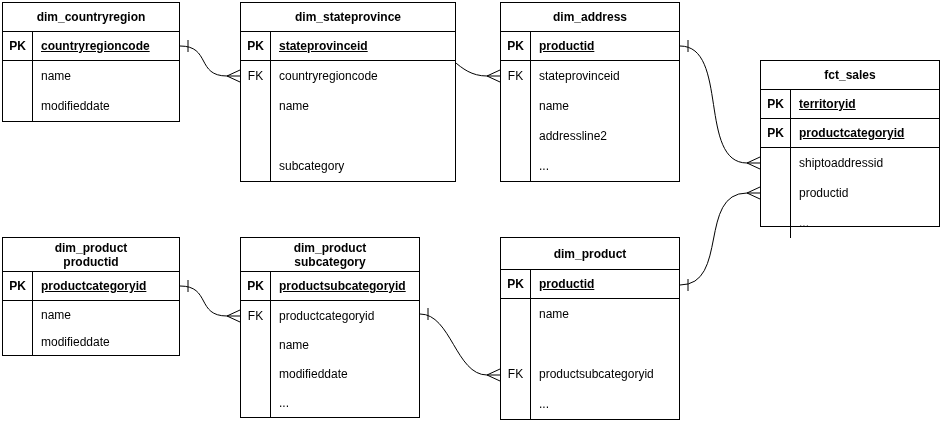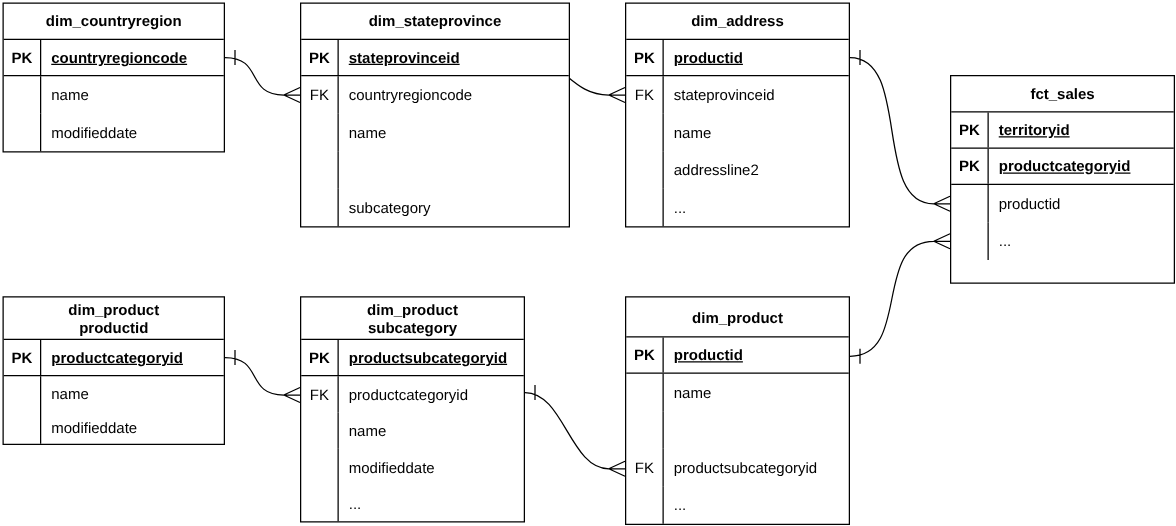--- a/index.html
+++ b/index.html
@@ -122,20 +122,24 @@
     <div class="t-row pk-row" style="height:29px">
       <div class="t-key">PK</div>
       <div class="t-field">territoryid</div>
     </div>
     <div class="t-row pk-row" style="height:29px">
       <div class="t-key">PK</div>
       <div class="t-field">productcategoryid</div>
     </div>
     <div class="t-row" style="height:30px">
       <div class="t-key"></div>
+      <div class="t-field">shiptoaddressid</div>
+    </div>
+    <div class="t-row" style="height:30px">
+      <div class="t-key"></div>
       <div class="t-field">productid</div>
     </div>
     <div class="t-row" style="height:30px">
       <div class="t-key"></div>
       <div class="t-field">...</div>
     </div>
   </div>
 
   <div class="tbl" style="left:2px;top:237px;width:178px;height:119px">
     <div class="t-title" style="height:34px">

